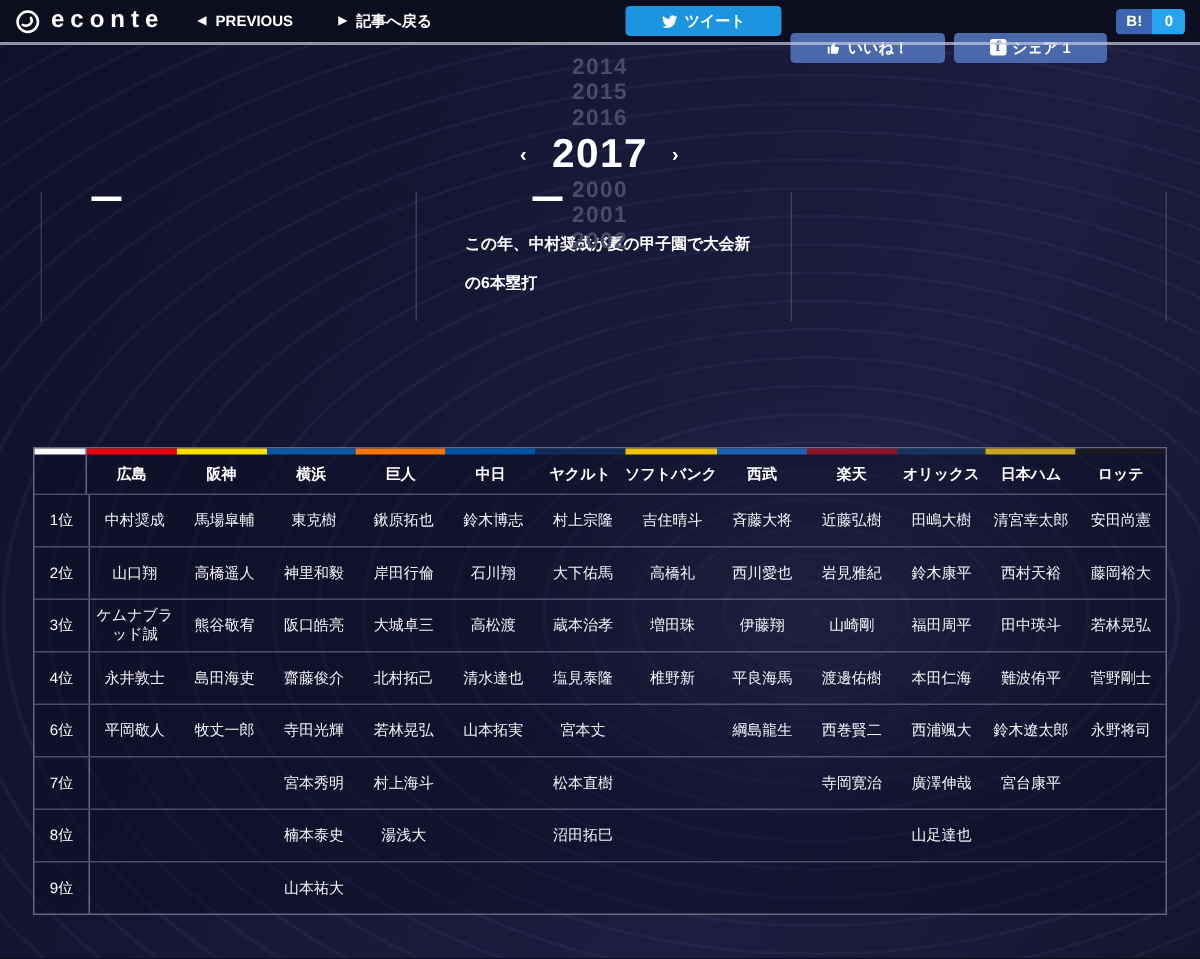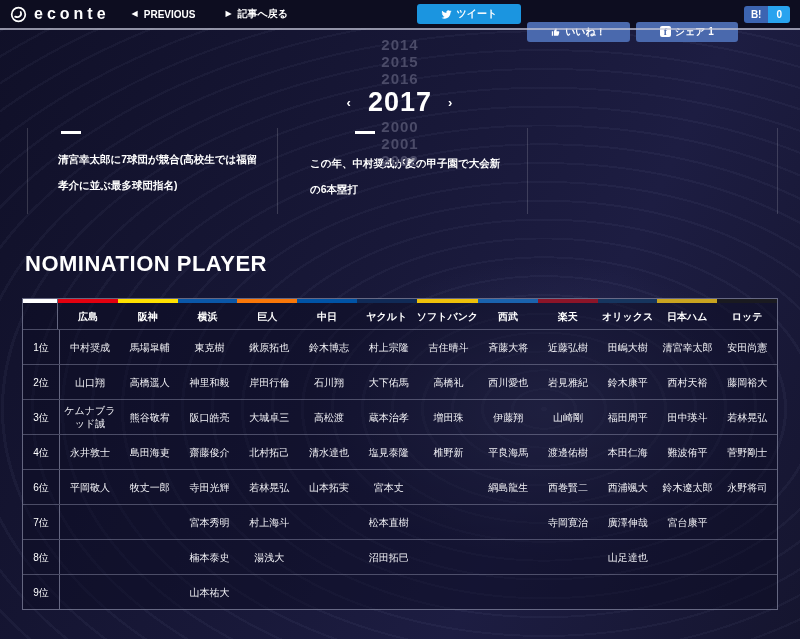--- a/index.html
+++ b/index.html
@@ -119,24 +119,22 @@
       <span class="year">2001</span>
       <span class="year">2002</span>
     </div>
 
   <div class="vline" style="left:27px"></div>
   <div class="vline" style="left:277px"></div>
   <div class="vline" style="left:527px"></div>
   <div class="vline" style="left:777px"></div>
   <div class="dash" style="left:61px"></div>
   <div class="dash" style="left:355px"></div>
-  <div class="fact" style="left:58px;top:146px">清宮幸太郎に7球団が競合(高校生では福留孝介に並ぶ最多球団指名)</div>
   <div class="fact" style="left:310px;top:150px">この年、中村奨成が夏の甲子園で大会新の6本塁打</div>
 
-  <div class="sectitle">NOMINATION PLAYER</div>
 
   <div class="tbl">
       <div class="trow thead">
         <div class="cell rankc hcell">
           <div class="bar" style="background:#ffffff"></div>
           <div class="hname"></div>
         </div>
         <div class="cell hcell">
           <div class="bar" style="background: rgb(227, 0, 15);"></div>
           <div class="hname">広島</div>

